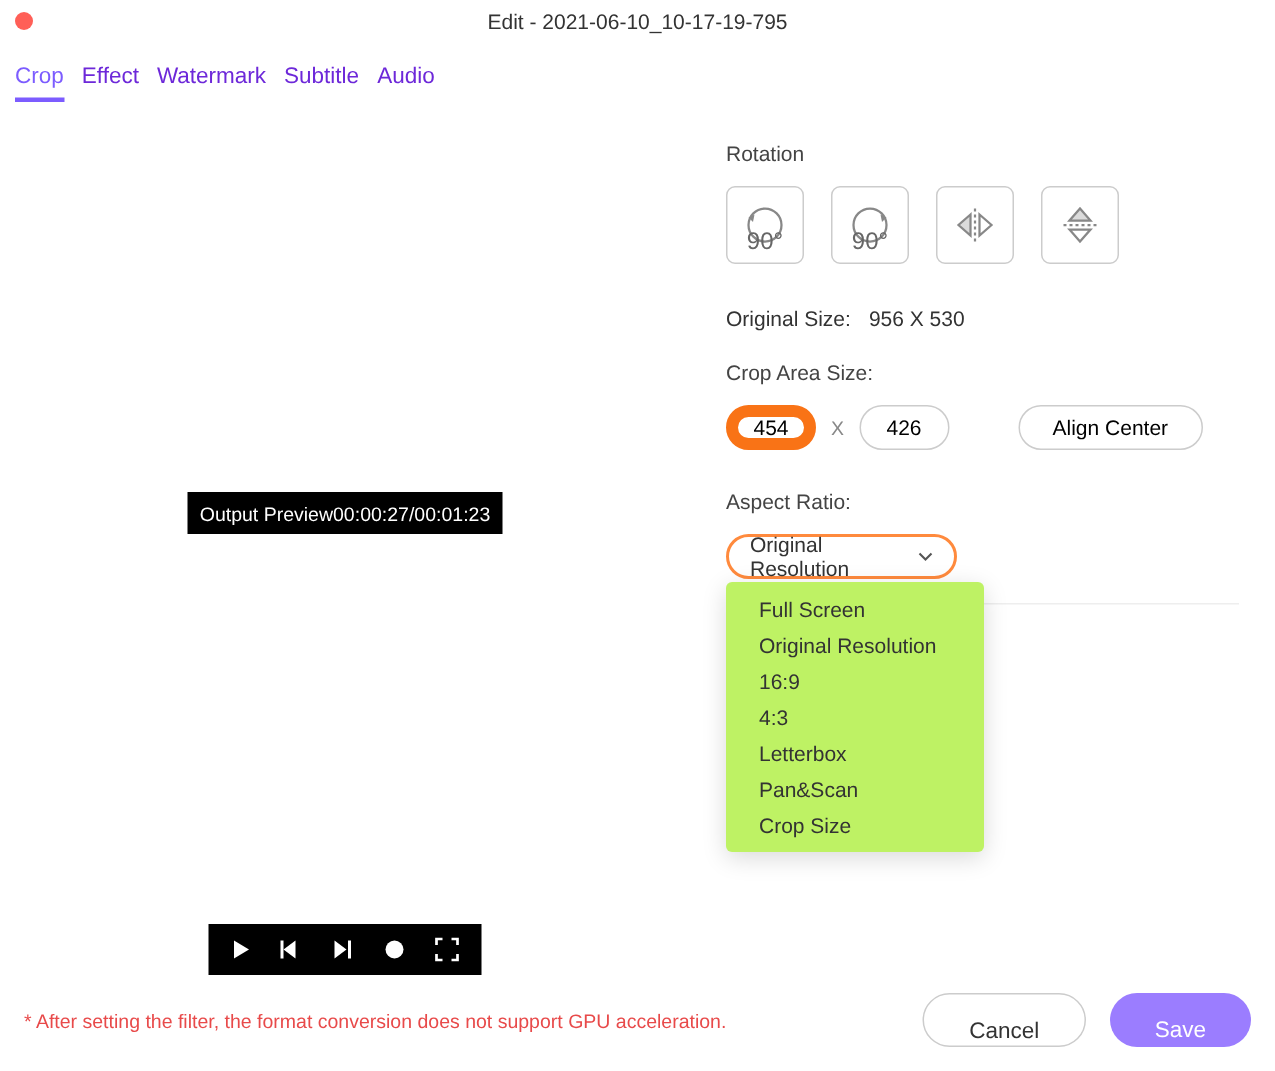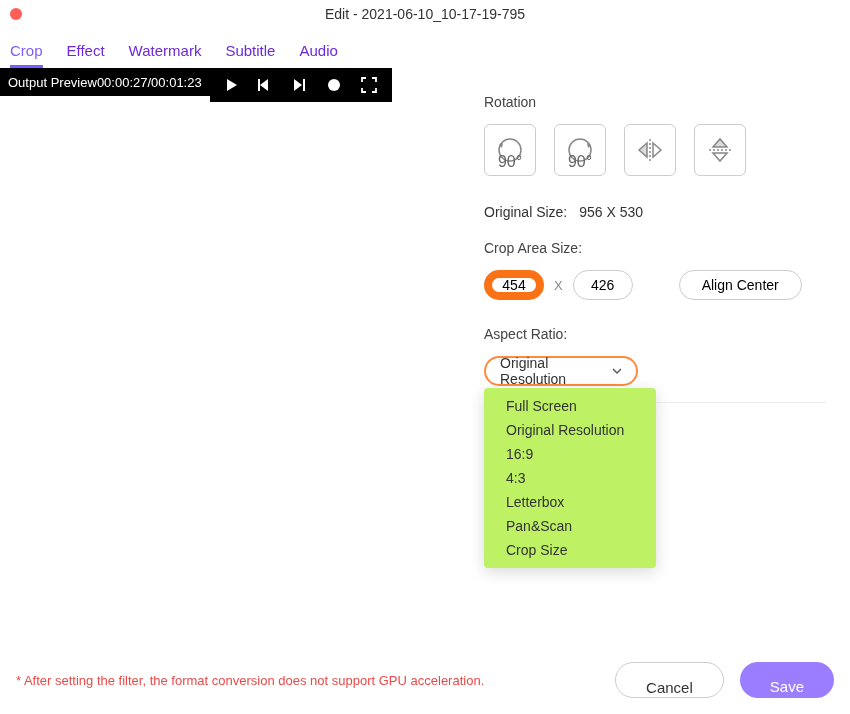--- a/index.html
+++ b/index.html
@@ -2,27 +2,27 @@
 <html><head>
 <meta charset="utf-8">
 <style>
 * { margin: 0; padding: 0; box-sizing: border-box; font-family: -apple-system, BlinkMacSystemFont, "Segoe UI", Helvetica, Arial, sans-serif; }
 body { width: 850px; height: 714px; background: #fff; overflow: hidden; border-radius: 8px; }
 
 .title-bar { height: 28px; display: flex; align-items: center; padding: 0 10px; position: relative; }
 .traffic-light { width: 12px; height: 12px; border-radius: 50%; background: #ff5f57; }
 .title { position: absolute; left: 0; right: 0; text-align: center; font-size: 14px; color: #333; }
 
-.tabs { display: flex; gap: 24px; padding: 8px 10px 0; }
+.tabs { display: flex; gap: 12px; padding: 8px 10px 0; }
 .tab { font-size: 15px; color: #6d28d9; padding: 6px 0; cursor: pointer; border-bottom: 3px solid transparent; }
 .tab.active { color: #7c5cff; border-bottom-color: #7c5cff; }
 
 .content { display: flex; height: 582px; }
 
-.left { width: 460px; display: flex; flex-direction: row; }
+.left { width: 460px; display: flex; flex-direction: column; align-items: center; }
 
 .video-top { height: 260px; background: #2a3a3a; position: relative; overflow: hidden; }
 .beach {
   position: absolute; inset: 0;
   background:
     linear-gradient(115deg,
       #2d3a2e 0%, #2d3a2e 25%,
       #8a9578 25%, #a59d82 35%,
       #c9bfa3 35%, #d1c7ab 50%,
       #7fb3b8 50%, #5a9ea3 60%,

